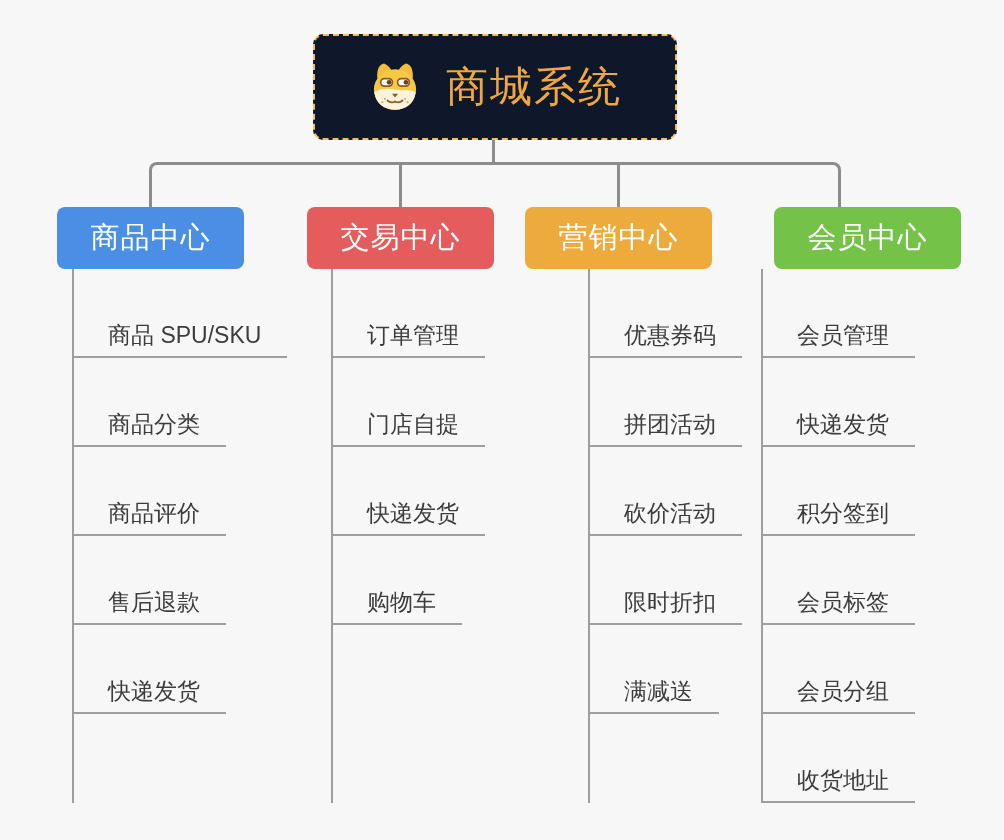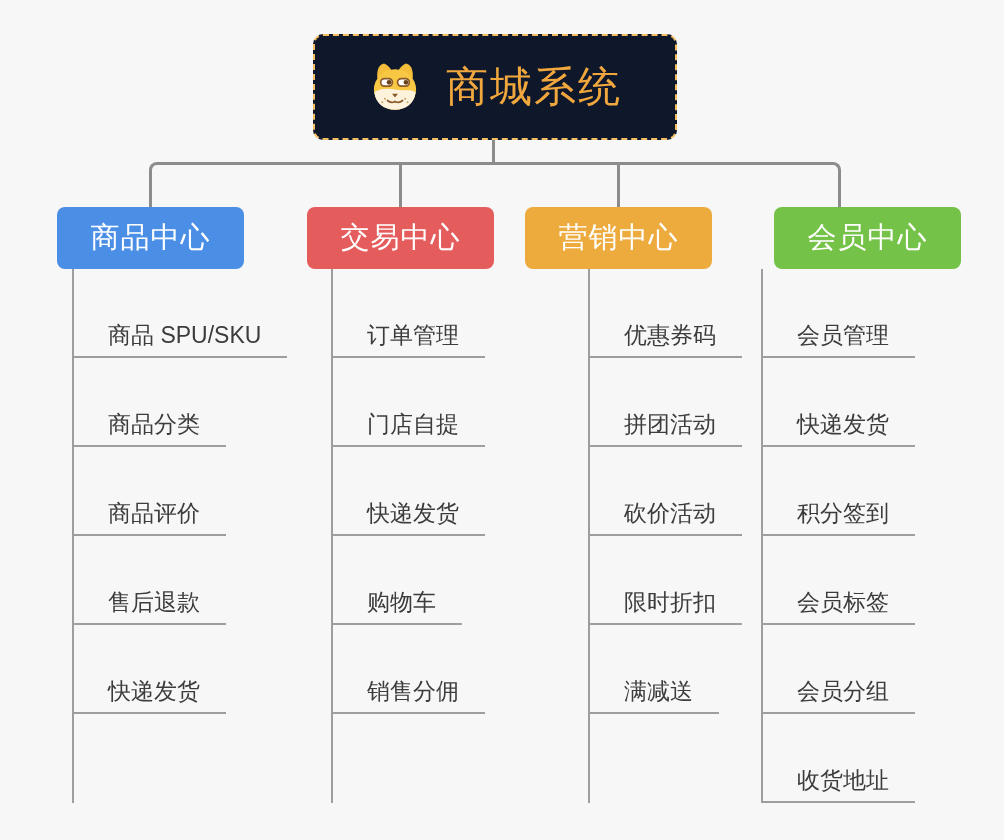--- a/index.html
+++ b/index.html
@@ -152,21 +152,20 @@
     <div class="mindmap-item">商品评价</div>
     <div class="mindmap-item">售后退款</div>
     <div class="mindmap-item">快递发货</div>
   </div>
 
   <div class="branch-children bc-2">
     <div class="mindmap-item">订单管理</div>
     <div class="mindmap-item">门店自提</div>
     <div class="mindmap-item">快递发货</div>
     <div class="mindmap-item">购物车</div>
-    <div class="mindmap-item">销售分佣</div>
   </div>
 
   <div class="branch-children bc-3">
     <div class="mindmap-item">优惠券码</div>
     <div class="mindmap-item">拼团活动</div>
     <div class="mindmap-item">砍价活动</div>
     <div class="mindmap-item">限时折扣</div>
     <div class="mindmap-item">满减送</div>
   </div>
 

